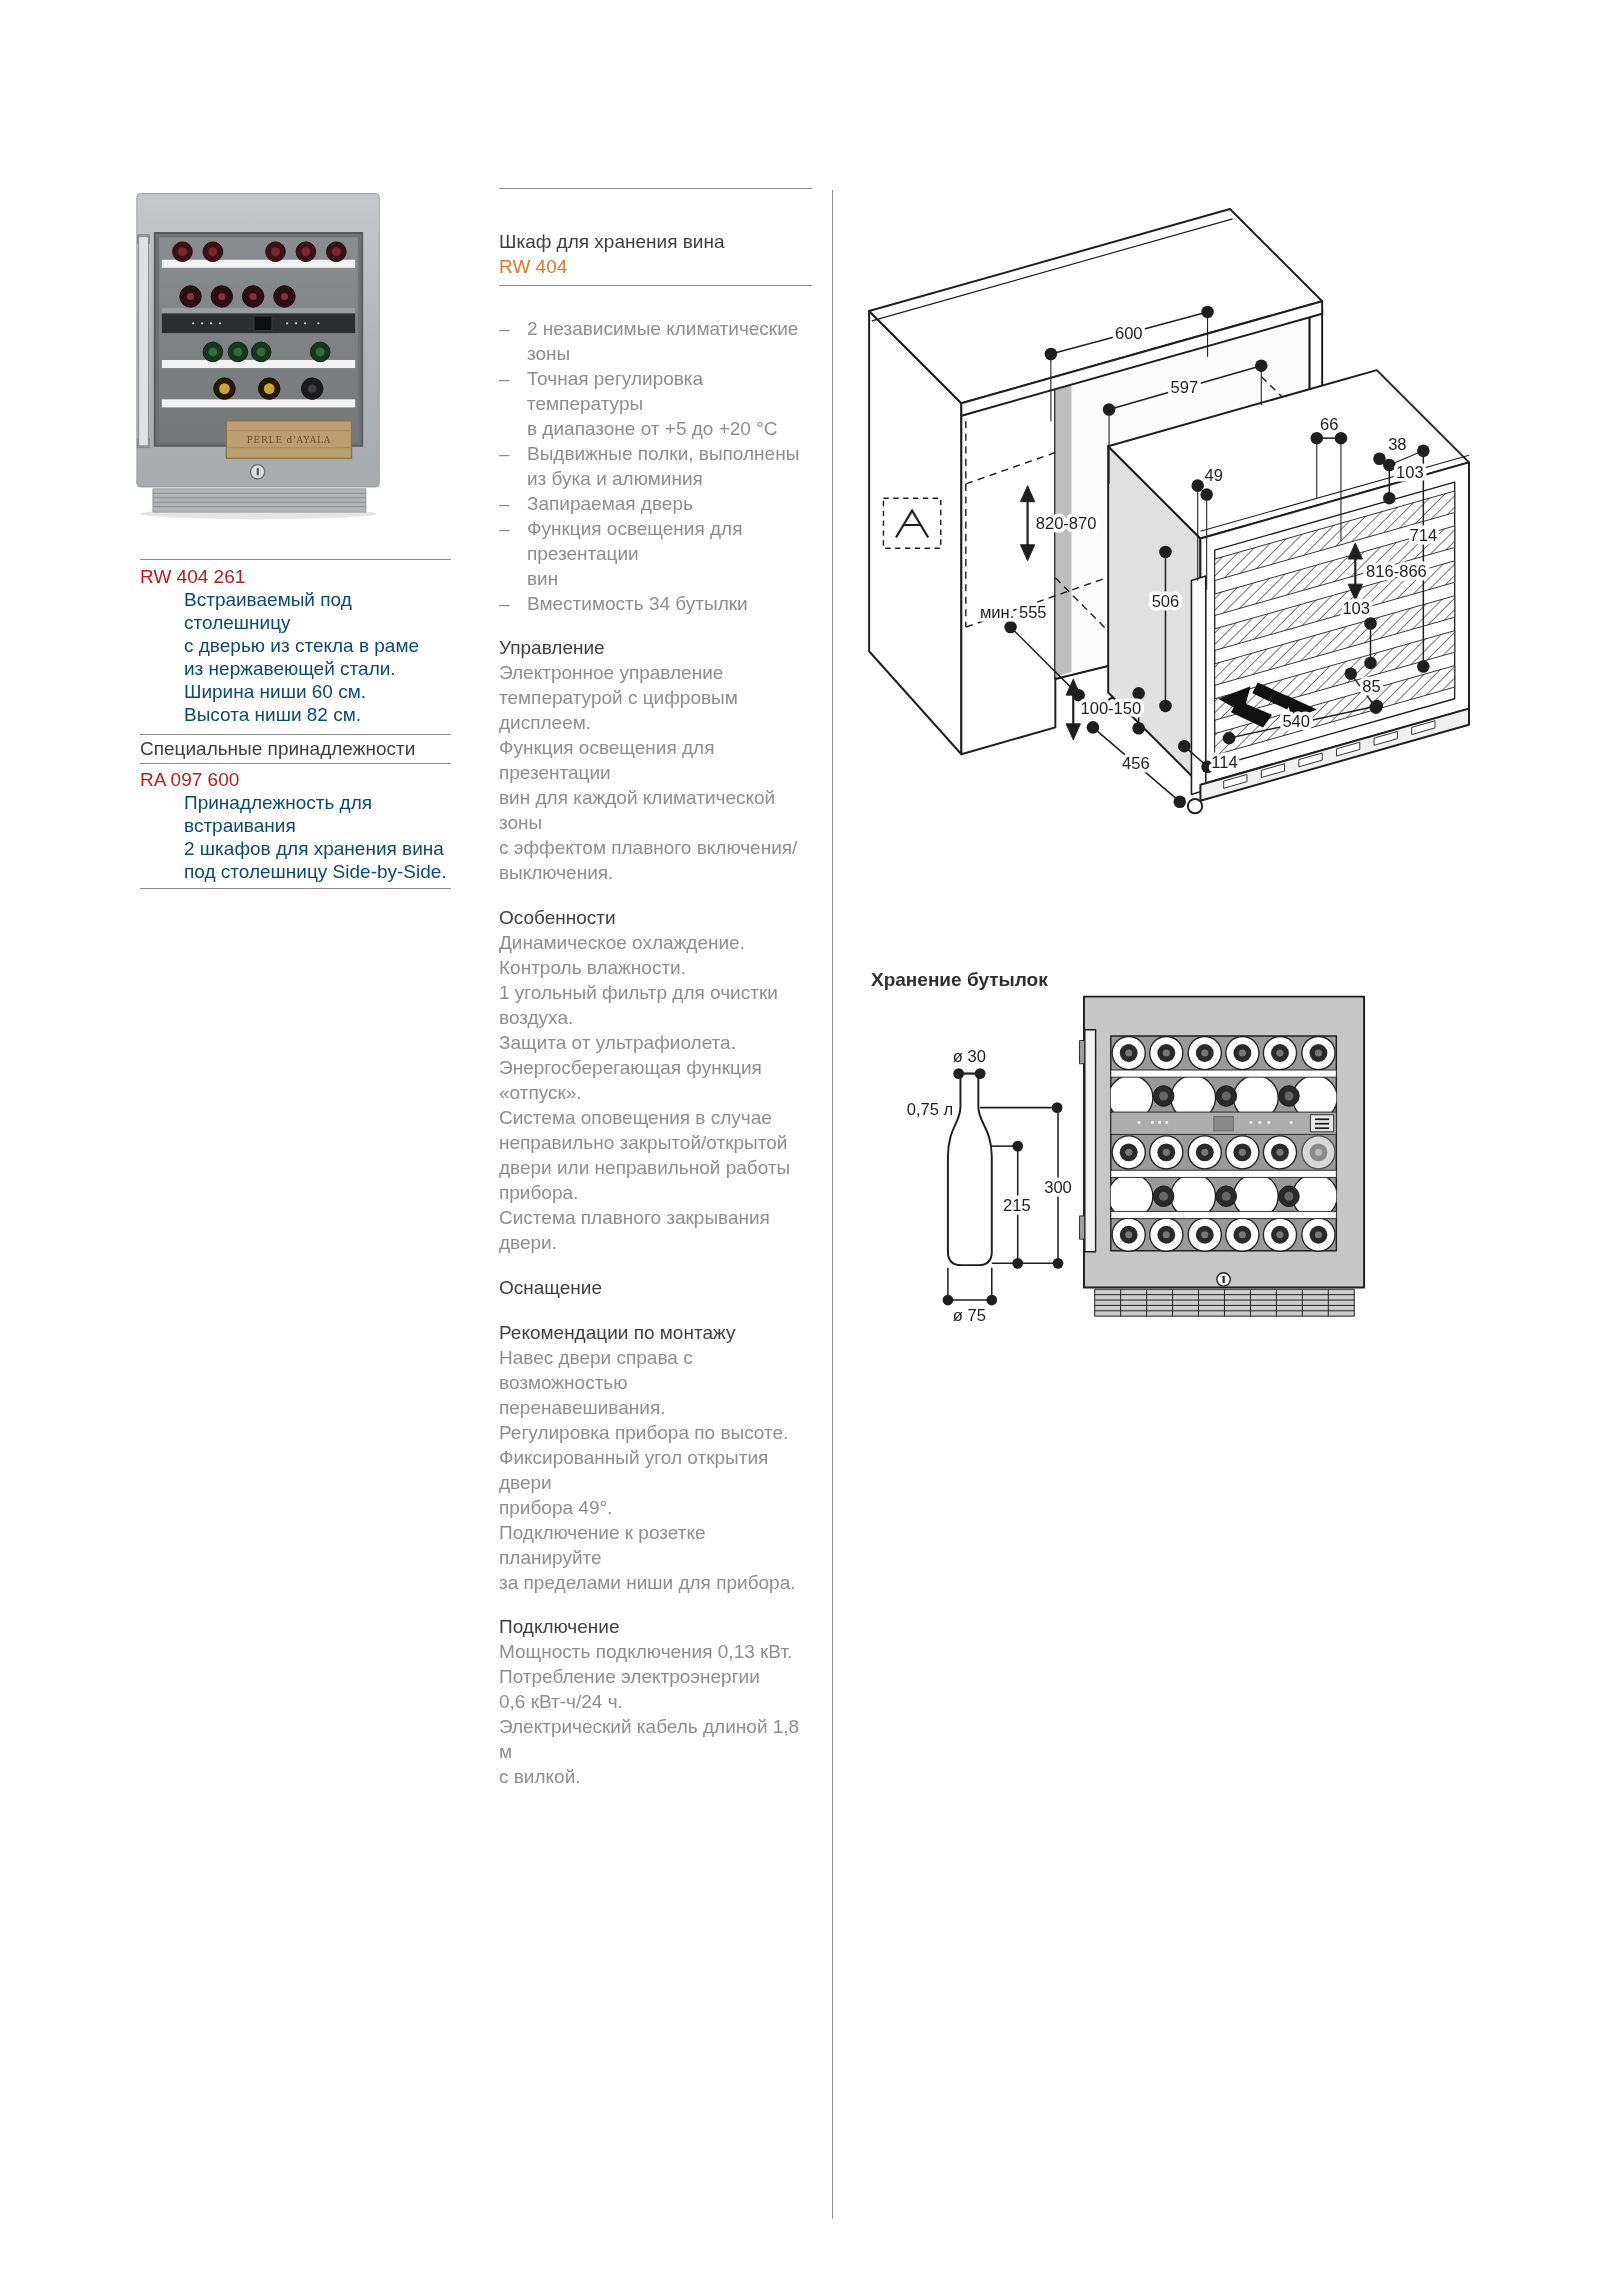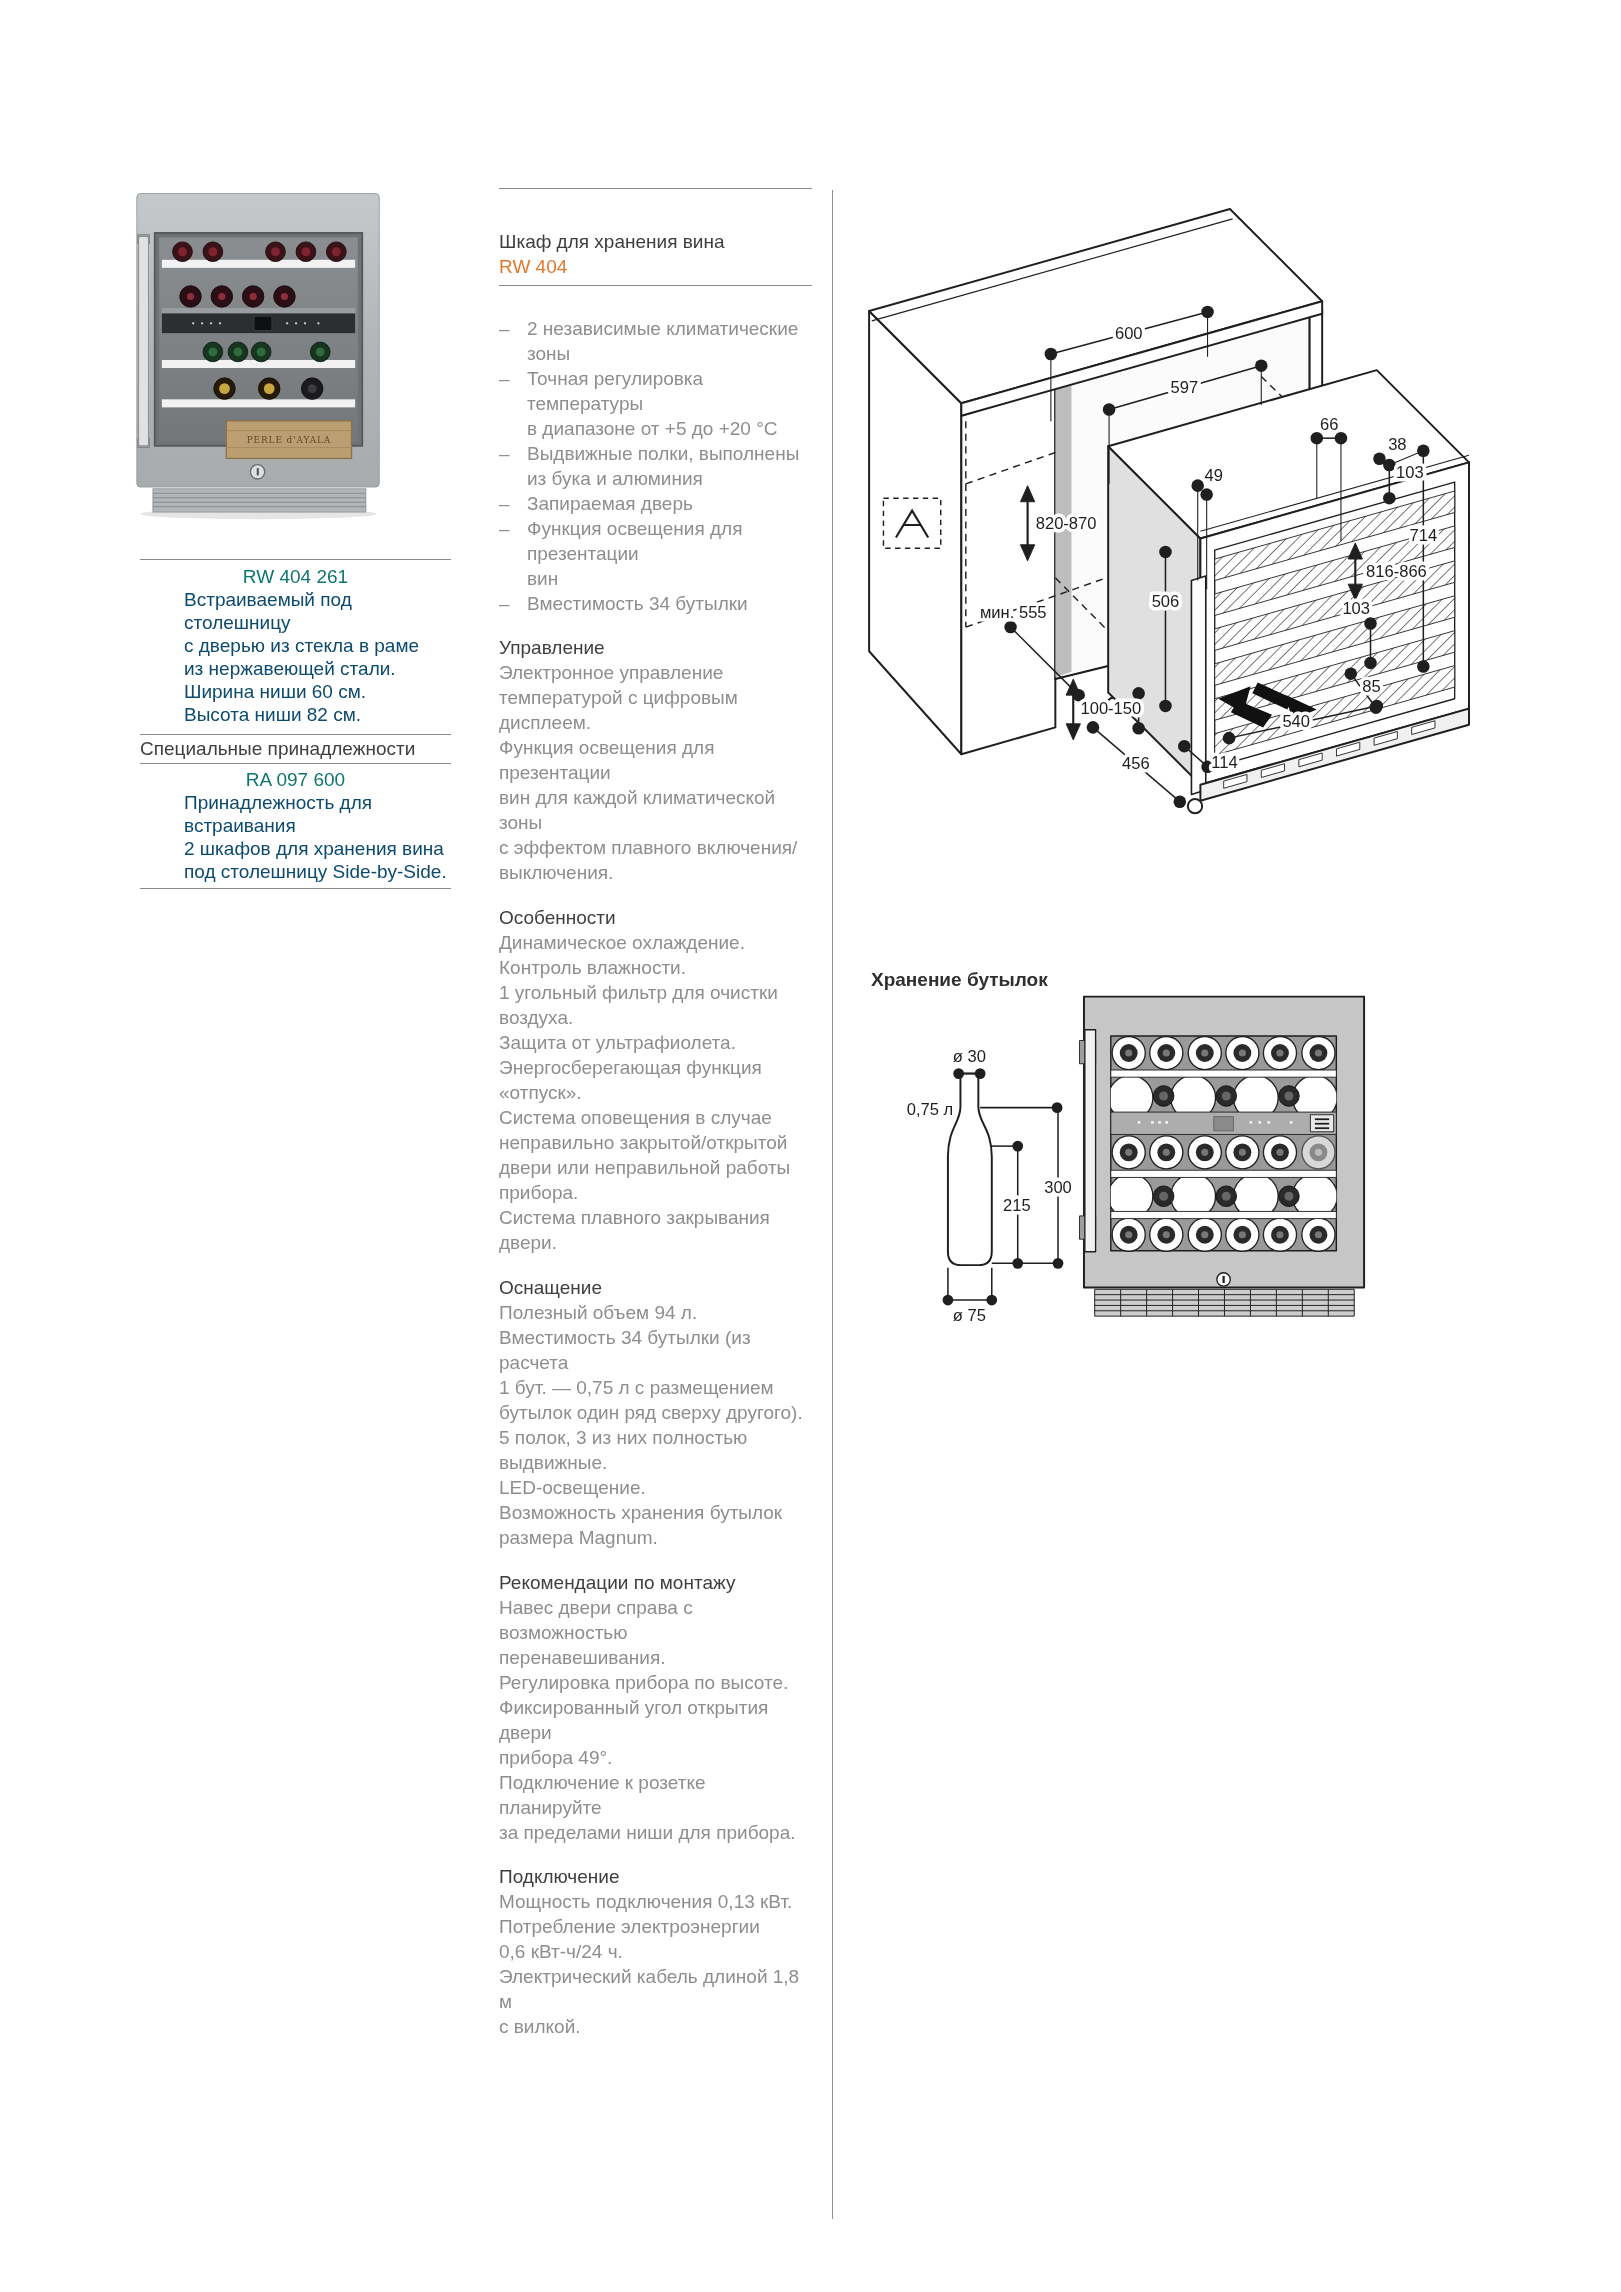--- a/index.html
+++ b/index.html
@@ -4,21 +4,21 @@
 <style>
   html,body{margin:0;padding:0;background:#fff;}
   body{width:1621px;height:2293px;position:relative;font-family:"Liberation Sans",sans-serif;
        -webkit-font-smoothing:antialiased;color:#8e8e8e;}
   .page{position:absolute;inset:0;background:#fff;overflow:hidden;}
 
   
   .photo-svg{position:absolute;left:133px;top:190px;}
   .left-specs{position:absolute;left:140px;top:559px;width:311px;font-size:19px;line-height:23px;}
   .product-block{border-top:1.8px solid #8c8c8c;border-bottom:1.8px solid #8c8c8c;padding:5.4px 0 7.2px;}
-  .code-line{color:#0f766e;text-align:center;}
+  .code-line{color:#b91c1c;}
   .desc-line{color:#0c4a6e;margin-left:44px;}
   .acc-heading{margin-top:2px;border-bottom:1.8px solid #8c8c8c;padding-bottom:3.6px;color:#3f3f3f;}
   .acc-item{border-bottom:1.8px solid #8c8c8c;padding:3.6px 0 5.4px;}
 
   
   .col-mid{position:absolute;left:499px;top:188px;width:313px;font-size:19px;line-height:25px;}
   .mid-header{border-top:1.8px solid #8c8c8c;border-bottom:1.8px solid #8c8c8c;padding:5.4px 0;}
   .mid-title{color:#3f3f3f;margin-top:35px;}
   .mid-model{color:#e0782f;}
   .features{margin:30px 0 14.3px 0;padding:0;list-style:none;}
@@ -255,29 +255,20 @@
 воздуха.
 Защита от ультрафиолета.
 Энергосберегающая функция
 «отпуск».
 Система оповещения в случае
 неправильно закрытой/открытой
 двери или неправильной работы
 прибора.
 Система плавного закрывания двери.</div>
         <div class="sec-heading">Оснащение</div>
-        <div class="sec-body">Полезный объем 94 л.
-Вместимость 34 бутылки (из расчета
-1 бут. — 0,75 л с размещением
-бутылок один ряд сверху другого).
-5 полок, 3 из них полностью
-выдвижные.
-LED-освещение.
-Возможность хранения бутылок
-размера Magnum.</div>
         <div class="sec-heading">Рекомендации по монтажу</div>
         <div class="sec-body">Навес двери справа с возможностью
 перенавешивания.
 Регулировка прибора по высоте.
 Фиксированный угол открытия двери
 прибора 49°.
 Подключение к розетке планируйте
 за пределами ниши для прибора.</div>
         <div class="sec-heading">Подключение</div>
         <div class="sec-body">Мощность подключения 0,13 кВт.

